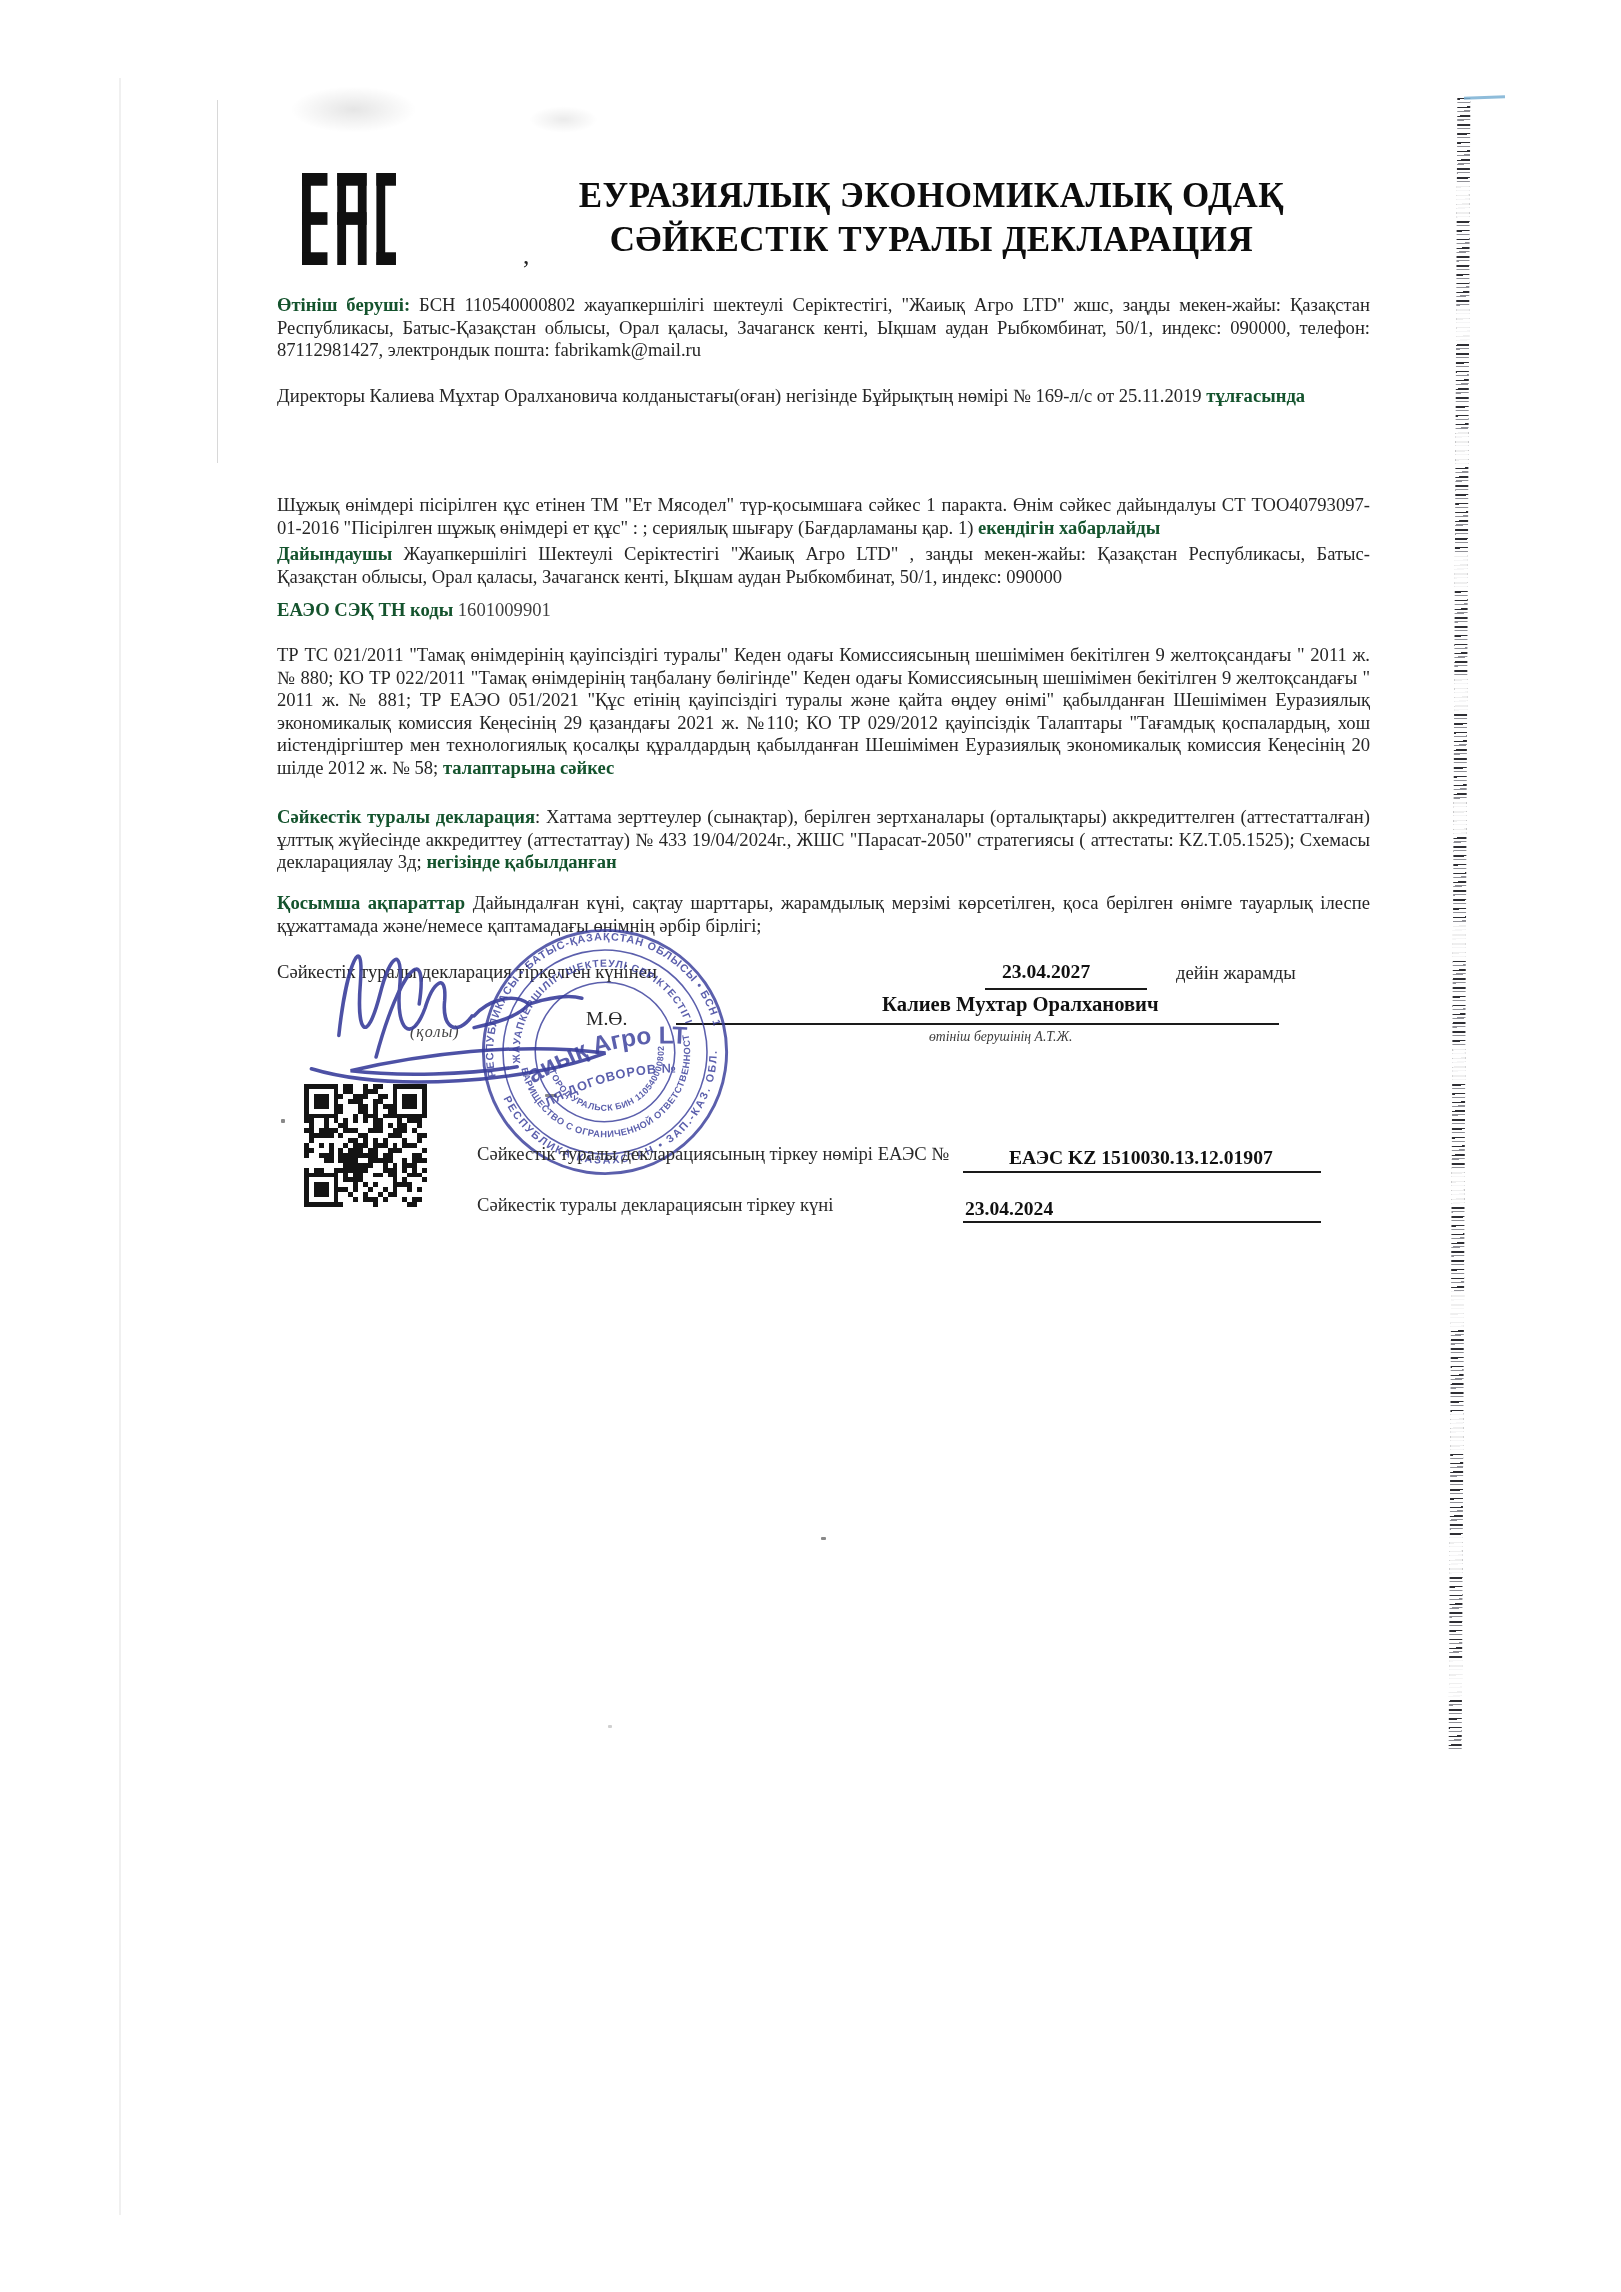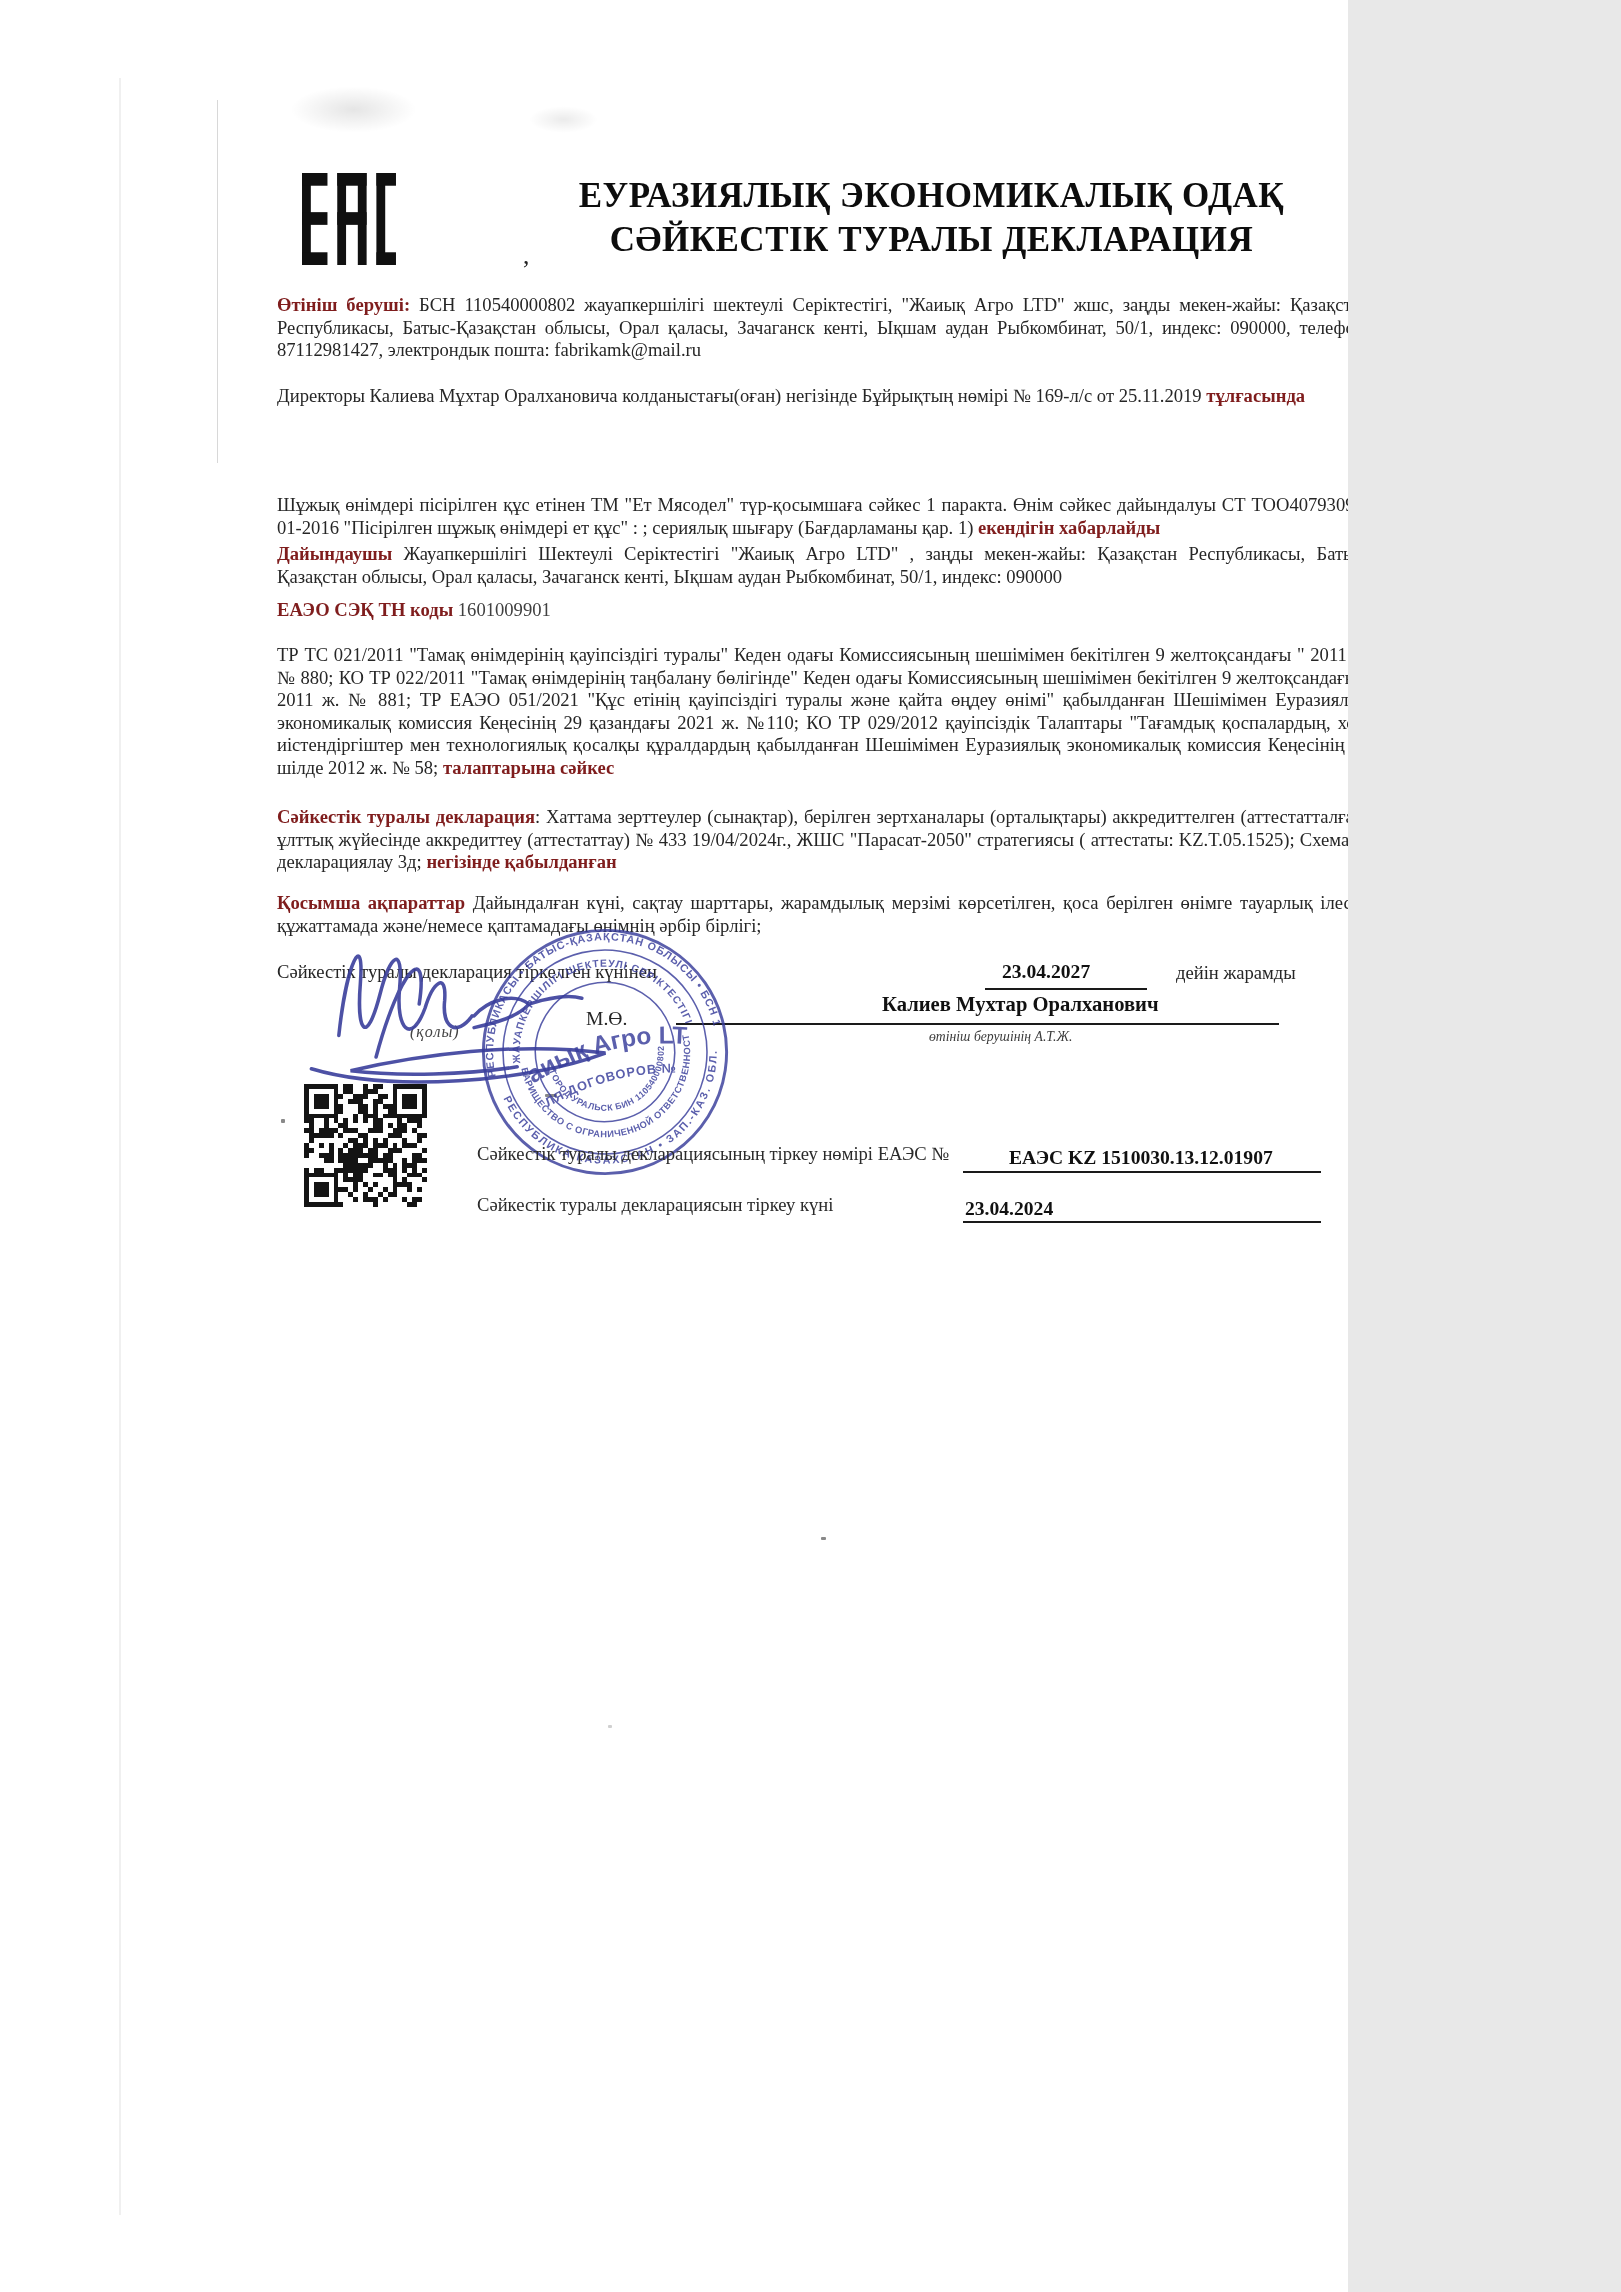--- a/index.html
+++ b/index.html
@@ -1,26 +1,26 @@
 <!DOCTYPE html>
 <html><head>
 <meta charset="utf-8">
 <style>
   html,body{margin:0;padding:0;background:#e8e8e8;}
-  .page{position:relative;width:1348px;height:2293px;background:#ffffff;overflow:hidden;
+  .page{position:relative;width:1621px;height:2293px;background:#ffffff;overflow:hidden;
         font-family:"Liberation Serif", serif;color:#232323;}
   
   .eac{position:absolute;left:302px;top:173px;width:94px;height:92px;}
   .title{position:absolute;left:461px;top:174px;width:941px;text-align:center;
          font-weight:bold;font-size:35px;line-height:44px;color:#0d0d0d;letter-spacing:0.5px;}
   .title-comma{position:absolute;left:523px;top:241px;font-size:25.5px;color:#222;}
   
   .para{position:absolute;left:277px;width:1093px;margin:0;font-size:18.6px;line-height:22.5px;
         text-align:justify;color:#262626;}
-  .para b{font-weight:bold;color:#7f1d1d;}
+  .para b{font-weight:bold;color:#14532d;}
   .faded{color:#404040;}
   
   .plain{position:absolute;font-size:18.6px;color:#262626;white-space:nowrap;}
   .bold{font-weight:bold;color:#111;}
   .rule{position:absolute;background:#1a1a1a;height:2px;}
   .caption{position:absolute;font-size:13.7px;font-style:italic;color:#3a3a3a;white-space:nowrap;}
   .small-hint{position:absolute;font-size:16px;color:#444;letter-spacing:1px;}
   
   .reg-label{position:absolute;left:477px;font-size:18.6px;color:#2b2b2b;white-space:nowrap;}
   .reg-value{position:absolute;left:965px;font-size:19.6px;font-weight:bold;color:#111;white-space:nowrap;}

